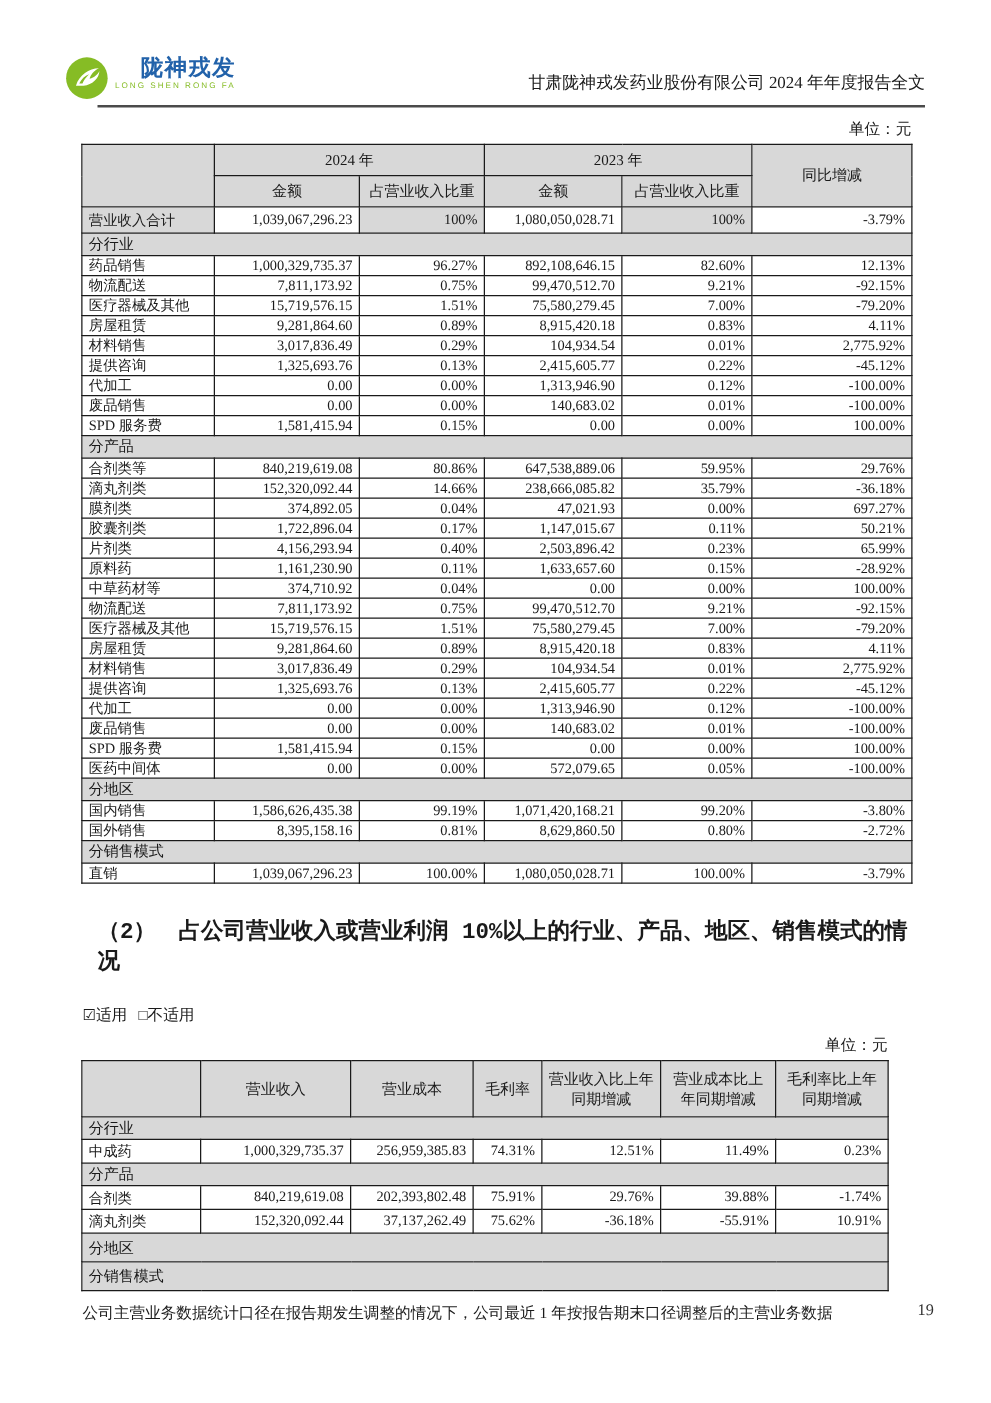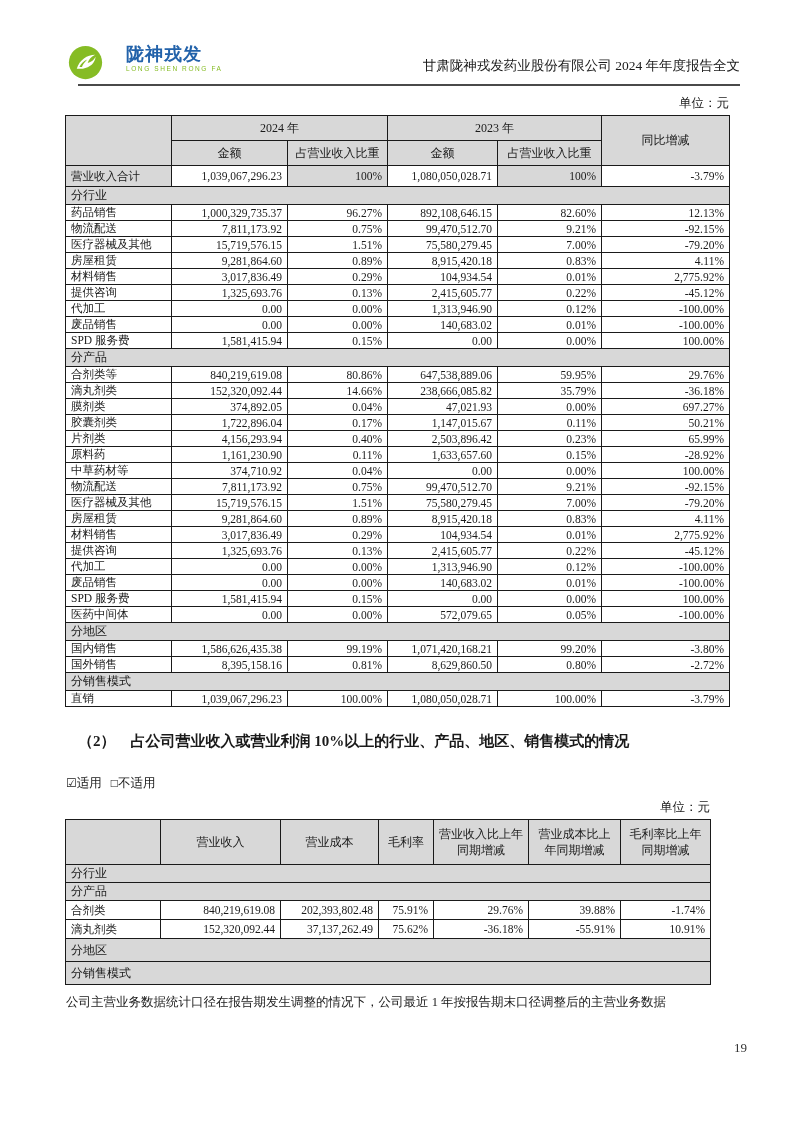--- a/index.html
+++ b/index.html
@@ -10,21 +10,21 @@
   }
   *{box-sizing:border-box;}
   html,body{margin:0;padding:0;}
   body{
     width:793px;height:1122px;background:#ffffff;color:#1a1a1a;
     font-family:"Liberation Serif","DejaVu Serif",serif;
   }
   .page{position:relative;width:793px;height:1122px;overflow:hidden;background:#fff;}
 
   
-  .logo{position:absolute;left:68px;top:45px;display:flex;align-items:flex-start;gap:23px;}
+  .logo{position:absolute;left:52px;top:45px;display:flex;align-items:flex-start;gap:5px;text-align:right;}
   .logo-mark svg{display:block;}
   .logo-text{display:flex;flex-direction:column;line-height:1;}
   .logo-cn{font-size:18px;font-weight:bold;color:var(--logo-blue);letter-spacing:1px;font-family:"Liberation Sans",sans-serif;}
   .logo-en{font-size:6.5px;color:var(--logo-green);letter-spacing:1.6px;margin-top:3px;font-family:"Liberation Sans",sans-serif;}
   .doc-title{position:absolute;right:53px;top:57px;font-size:13.5px;}
   .rule{position:absolute;left:78px;right:53px;top:84px;height:2px;background:#4a4a4a;}
 
   
   .content{position:absolute;left:65px;top:95px;width:664px;}
   .unit-label{width:664px;text-align:right;font-size:12.5px;margin:0 0 3px 0;}
@@ -41,21 +41,21 @@
   td.num{text-align:right;padding-right:5px;white-space:nowrap;}
   .t1 tr.data td{height:16px;}
   .t1 tr.total td{height:21px;}
   .t1 tr.section-row td{height:16px;}
   .t2 tr.data td{height:19px;}
   .t2 tr.section-row td{height:18px;}
   .t2 tr.section-row.tall td{height:23px;}
   tr.section-row td{background:var(--cell-gray);text-align:left;padding-left:5px;font-size:12px;white-space:nowrap;}
   td.shade{background:var(--cell-gray);font-family:Liberation Serif, serif;}
 
-  .section-heading{margin:25px 0 0 13px;font-size:15px;font-weight:bold;}
+  .section-heading{margin:25px 0 0 13px;font-size:18px;font-weight:bold;font-family:Liberation Mono, monospace;}
   .applicable-line{margin:24px 0 0 1px;font-size:12.5px;}
   .applicable-line .cb{font-size:12px;}
   .gap{display:inline-block;width:9px;}
 
   .footnote{margin:9px 0 0 1px;font-size:12.5px;}
   .page-number{position:absolute;right:46px;top:1040px;font-size:13px;color:#333;}
 </style>
 </head>
 <body>
 
@@ -377,20 +377,29 @@
             <th>毛利率</th>
             <th>营业收入比上年同期增减</th>
             <th>营业成本比上年同期增减</th>
             <th>毛利率比上年同期增减</th>
           </tr>
         </thead>
         <tbody>
           <tr class="section-row">
             <td colspan="7">分行业</td>
           </tr>
+          <tr class="data">
+            <td class="label">中成药</td>
+            <td class="num">1,000,329,735.37</td>
+            <td class="num">256,959,385.83</td>
+            <td class="num">74.31%</td>
+            <td class="num">12.51%</td>
+            <td class="num">11.49%</td>
+            <td class="num">0.23%</td>
+          </tr>
           <tr class="section-row">
             <td colspan="7">分产品</td>
           </tr>
           <tr class="data">
             <td class="label">合剂类</td>
             <td class="num">840,219,619.08</td>
             <td class="num">202,393,802.48</td>
             <td class="num">75.91%</td>
             <td class="num">29.76%</td>
             <td class="num">39.88%</td>

